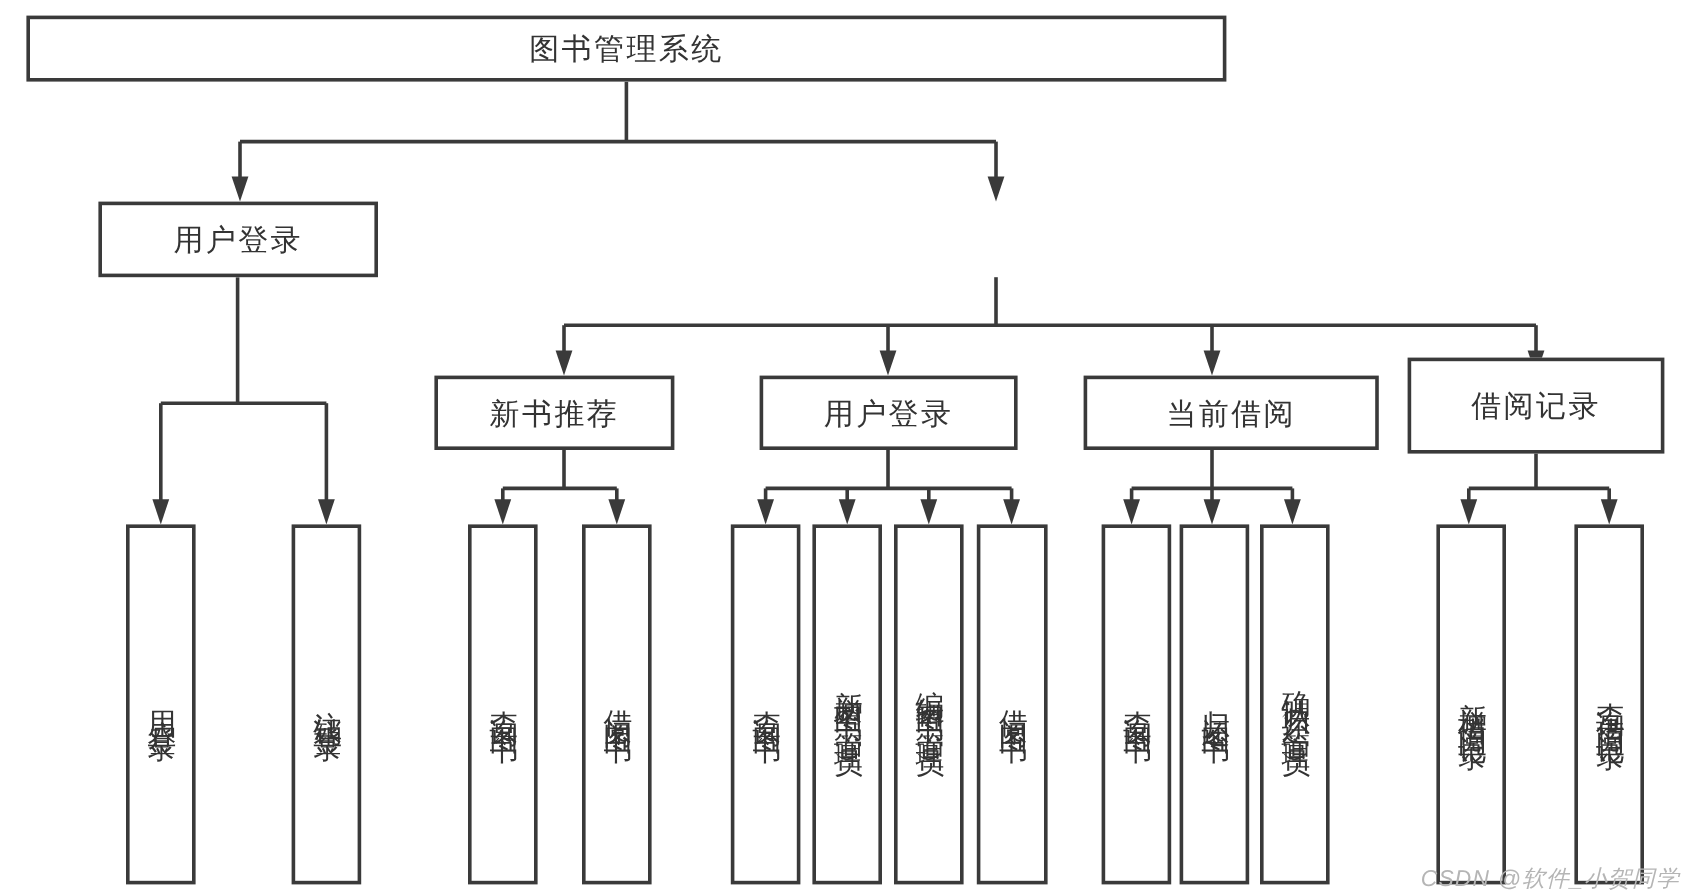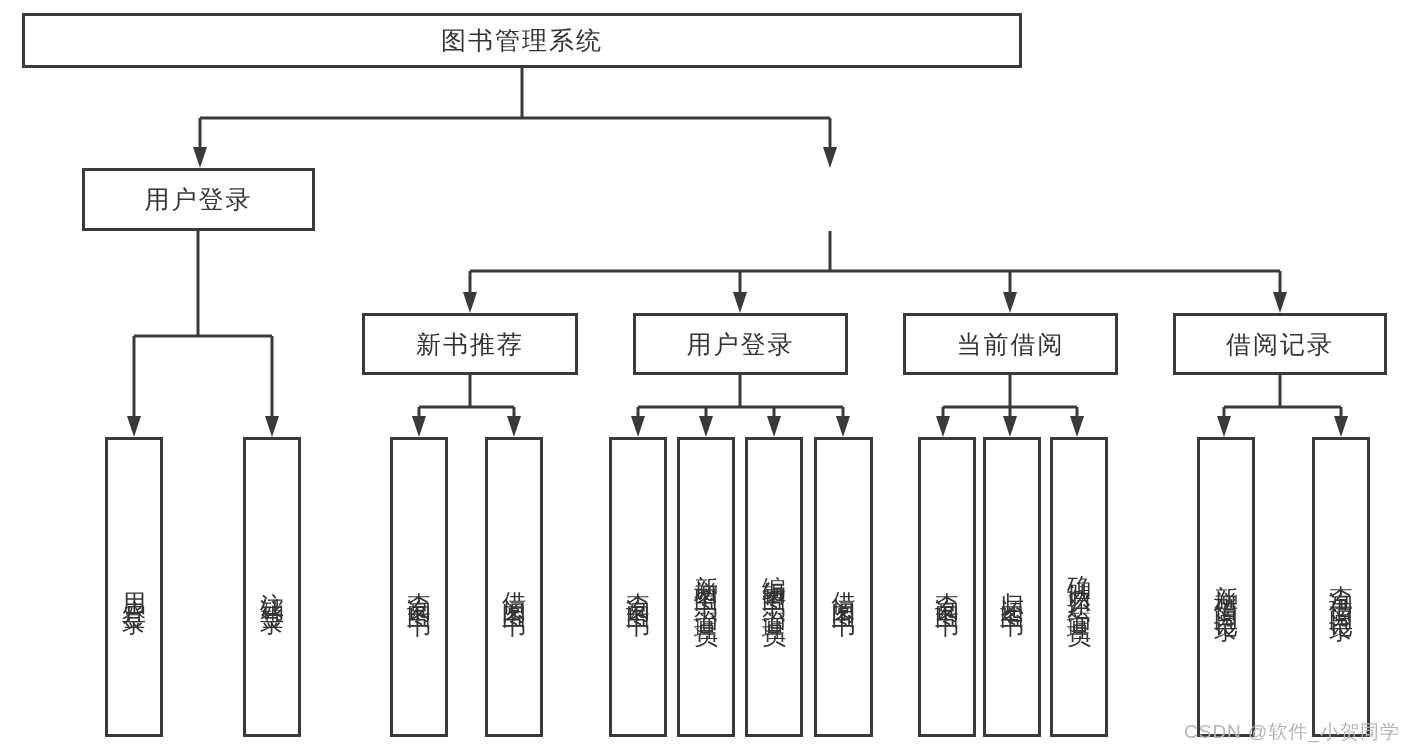--- a/index.html
+++ b/index.html
@@ -29,20 +29,21 @@
     white-space:nowrap;
   }
   .watermark{
     position:absolute;
     left:1184px;top:719px;
     font-size:19px;
     color:#b5b5b5;
     letter-spacing:1px;
     white-space:nowrap;
     z-index:5;
+    font-style:italic;
   }
 </style>
 </head>
 <body>
 
 <div class="canvas">
 
   <svg class="wires" width="1405" height="747" viewBox="0 0 1405 747" fill="none" stroke="#3a3a3a" stroke-width="3">
 
     <path d="M522,68 V118"></path>
@@ -102,24 +103,24 @@
     <path d="M1224,407 V418"></path>
       <polygon points="1217,416 1231,416 1224,437" fill="#3a3a3a" stroke="none"></polygon>
     <path d="M1341,407 V418"></path>
       <polygon points="1334,416 1348,416 1341,437" fill="#3a3a3a" stroke="none"></polygon>
   </svg>
 
   <div class="node h-node" style="left:22px;top:13px;width:1000px;height:55px;">图书管理系统</div>
 
   <div class="node h-node" style="left:82px;top:168px;width:233px;height:63px;">用户登录</div>
 
-  <div class="node h-node" style="left:362px;top:313px;width:216px;height:62px;">新书推荐</div>
+  <div class="node h-node" style="left:362px;top:313px;width:200px;height:62px;">新书推荐</div>
   <div class="node h-node" style="left:633px;top:313px;width:215px;height:62px;">用户登录</div>
-  <div class="node h-node" style="left:903px;top:313px;width:215px;height:62px;">当前借阅</div>
-  <div class="node h-node" style="left:1173px;top:313px;width:214px;height:62px;">借阅记录</div>
+  <div class="node h-node" style="left:903px;top:313px;width:246px;height:62px;">当前借阅</div>
+  <div class="node h-node" style="left:1173px;top:298px;width:214px;height:80px;">借阅记录</div>
 
   <div class="node leaf" style="left:105px;top:437px;width:58px;height:300px;">用户登录</div>
   <div class="node leaf" style="left:243px;top:437px;width:58px;height:300px;">注销登录</div>
 
   <div class="node leaf" style="left:390px;top:437px;width:58px;height:300px;">查询图书</div>
   <div class="node leaf" style="left:485px;top:437px;width:58px;height:300px;">借阅图书</div>
 
   <div class="node leaf" style="left:609px;top:437px;width:58px;height:300px;">查询图书</div>
   <div class="node leaf" style="left:677px;top:437px;width:58px;height:300px;">新增图书（管理员）</div>
   <div class="node leaf" style="left:745px;top:437px;width:58px;height:300px;">编辑图书（管理员）</div>

